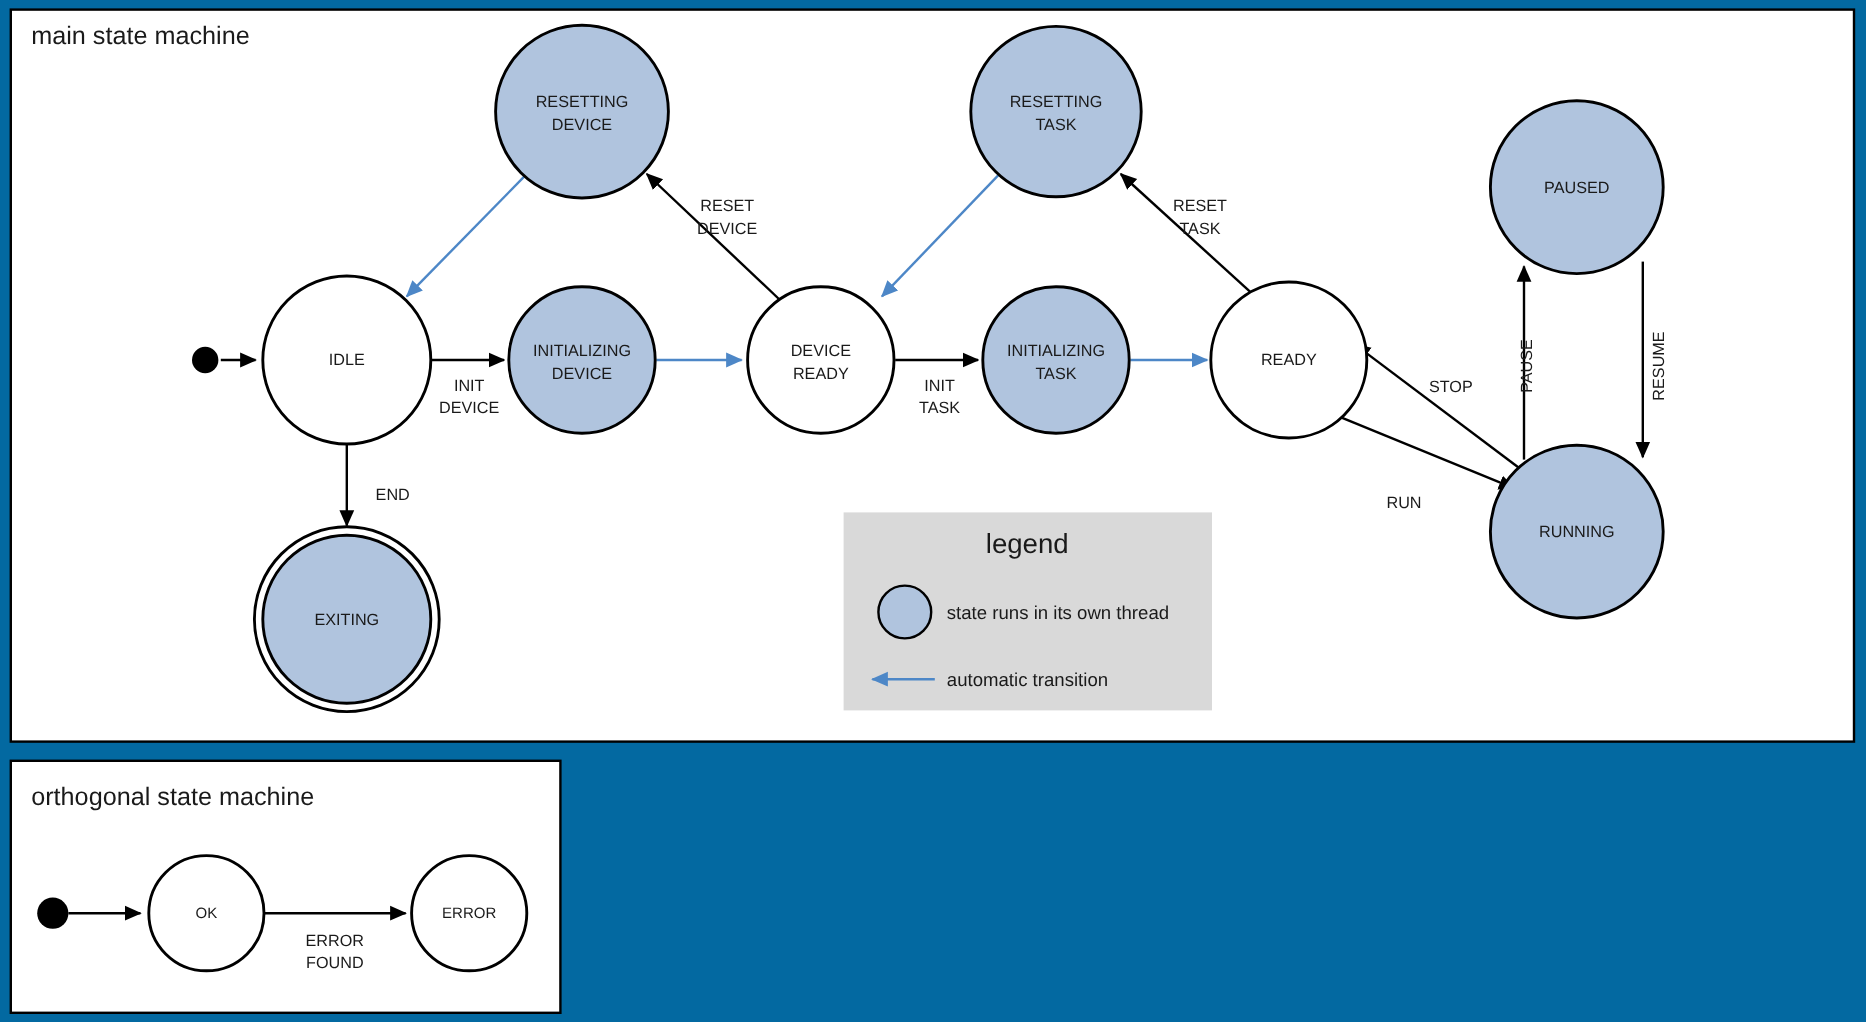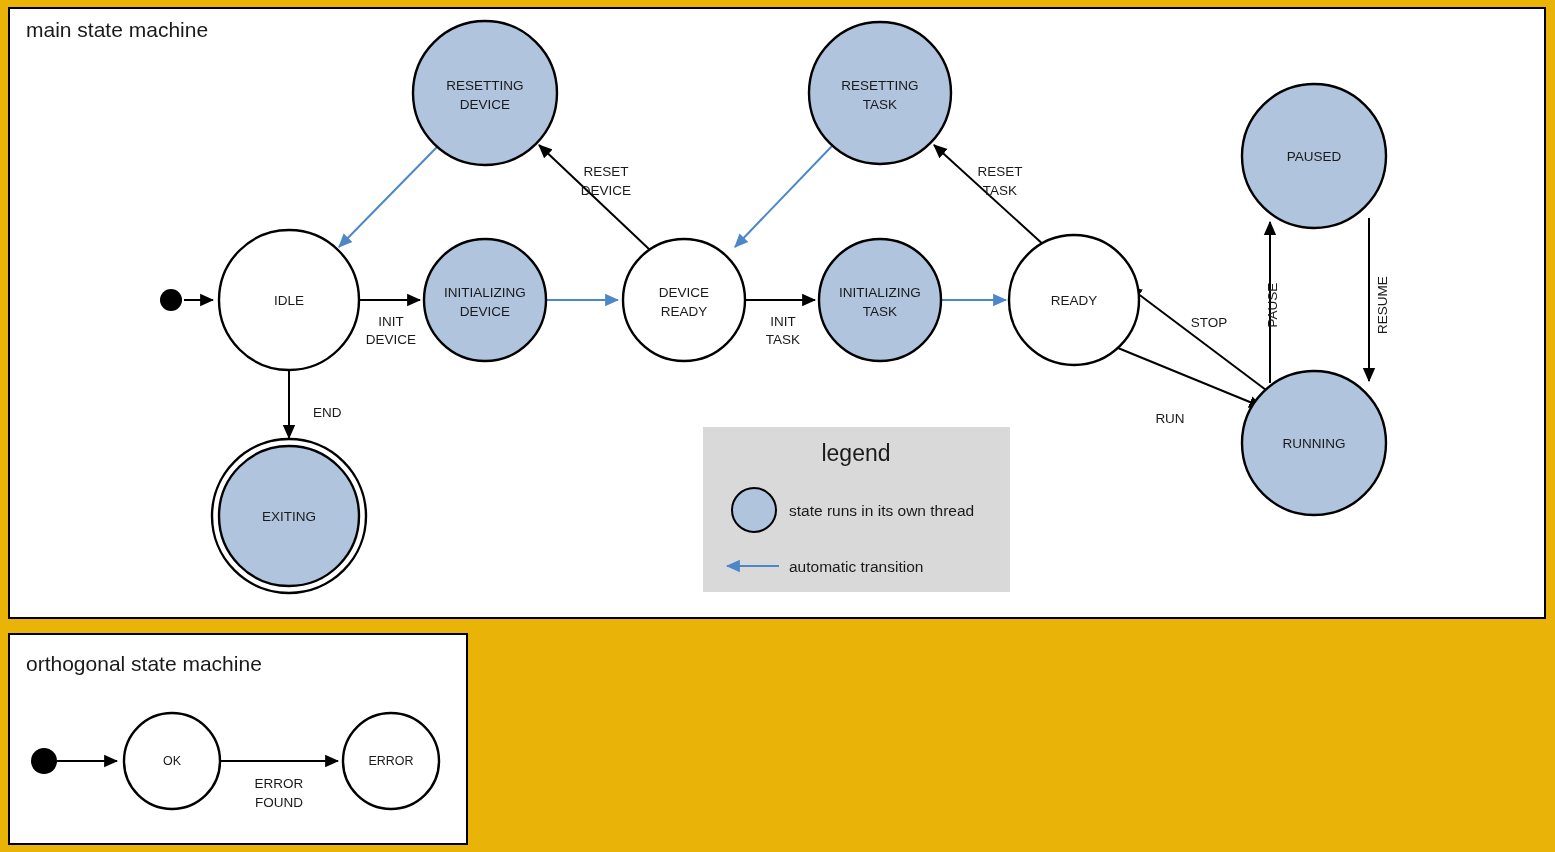--- a/index.html
+++ b/index.html
@@ -5,21 +5,21 @@
   * { box-sizing: border-box; }
   html, body {
     margin: 0; padding: 0;
     background: #ffffff;
     font-family: "Liberation Sans", sans-serif;
   }
   #stage {
     position: relative;
     width: 1555px;
     height: 852px;
-    background: #eab308;
+    background: #0369a1;
     overflow: hidden;
   }
   svg#diagram {
     position: absolute;
     left: 0; top: 0;
     width: 1555px;
     height: 852px;
   }
   .frame-rect {
     fill: #ffffff;

